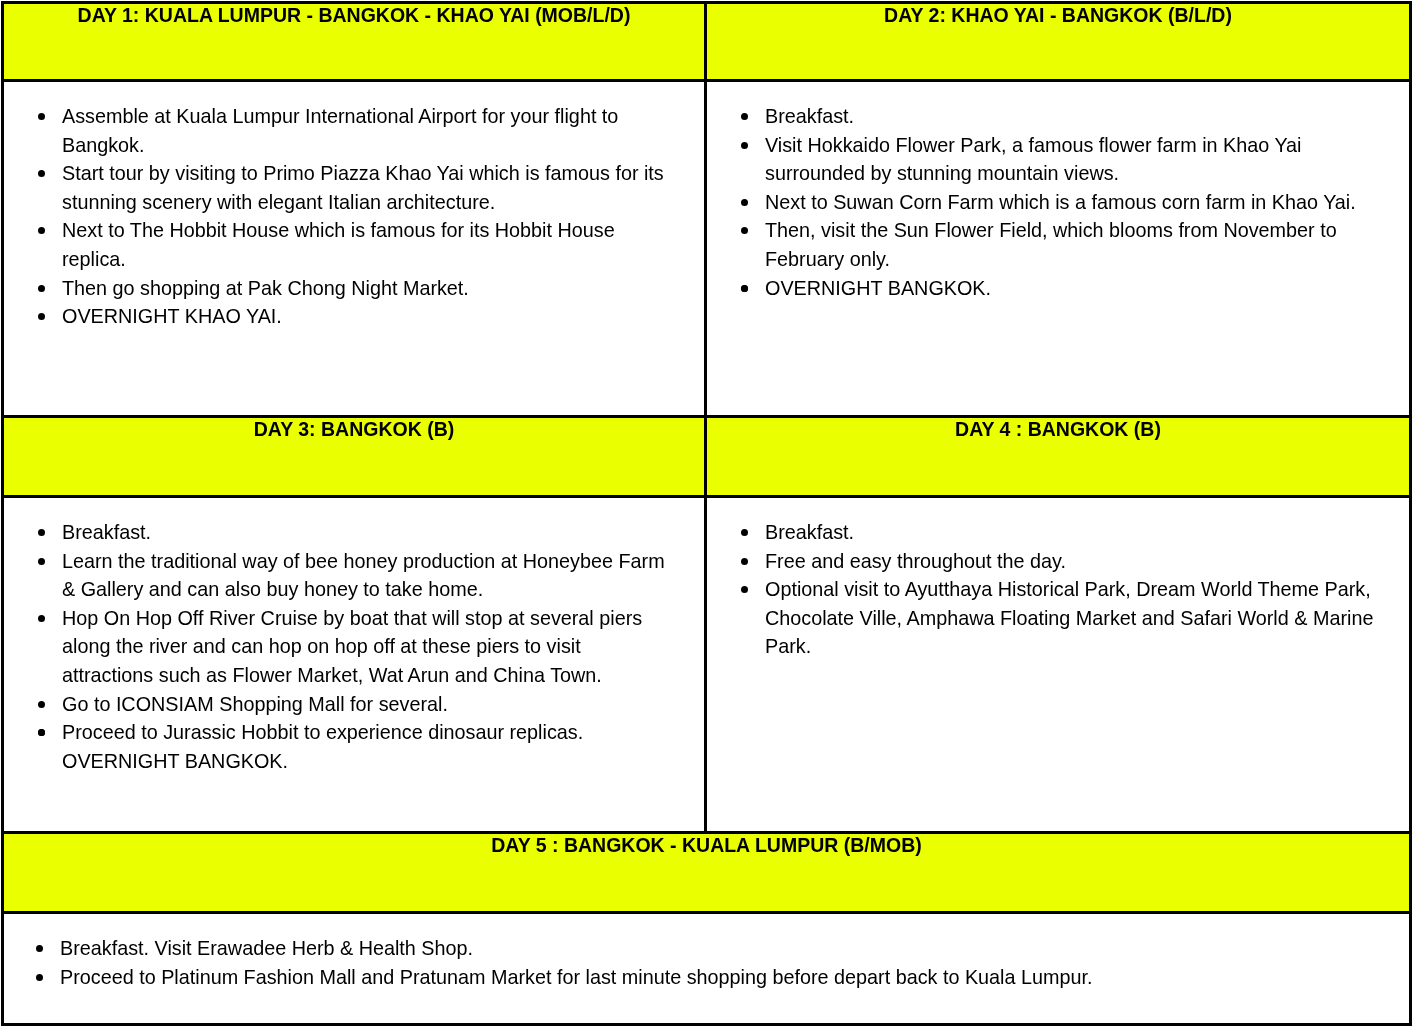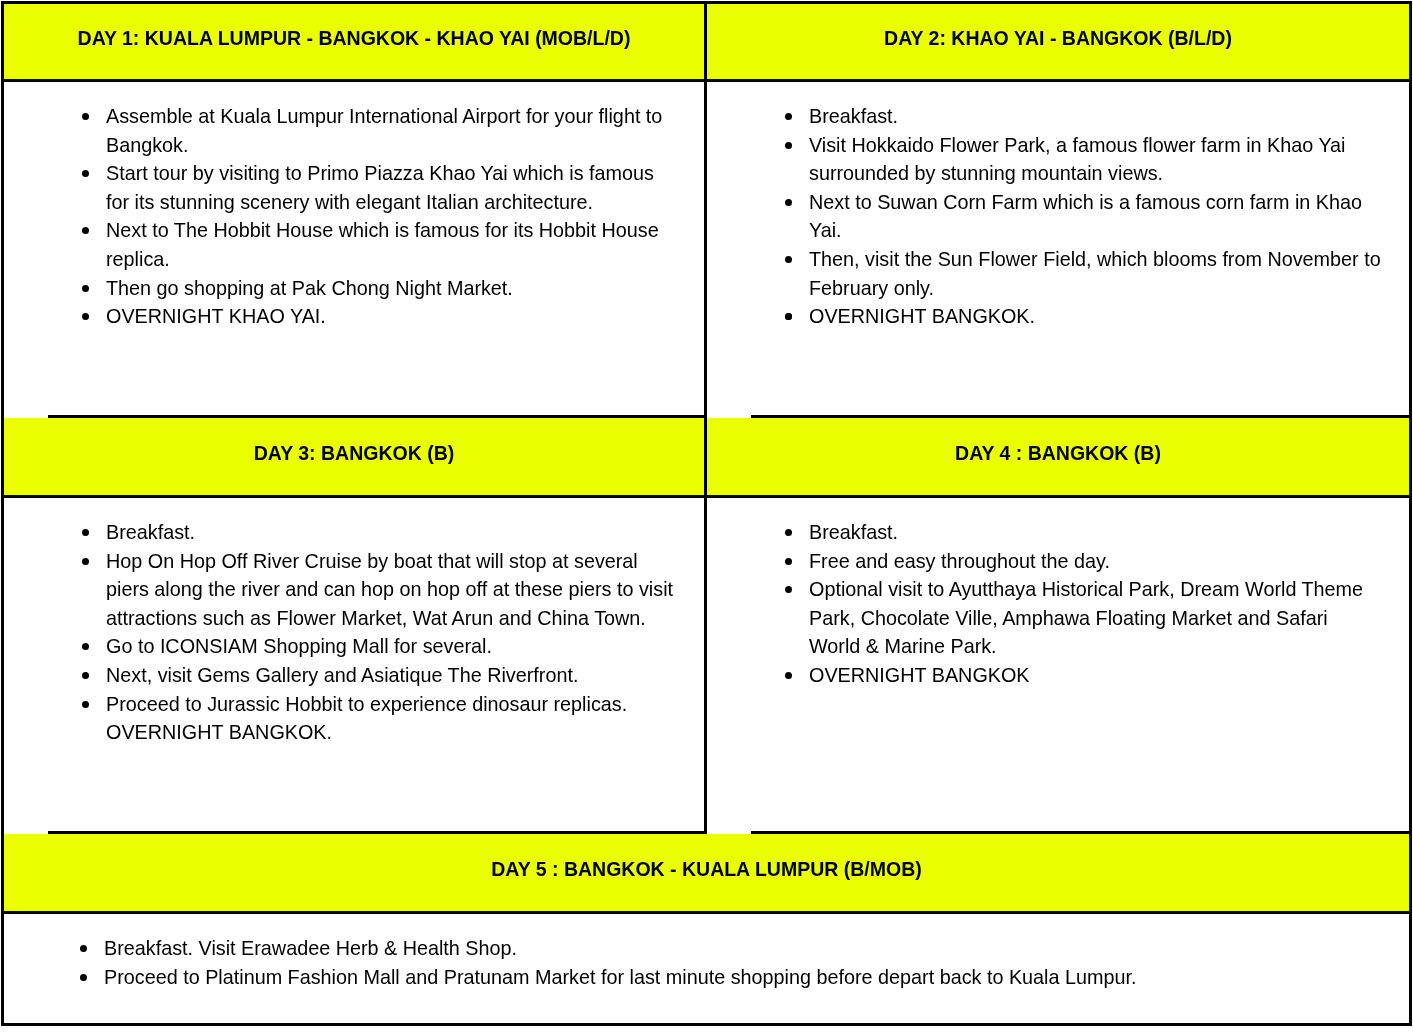--- a/index.html
+++ b/index.html
@@ -30,31 +30,29 @@
     }
     .cell {
       box-sizing: border-box;
       border-color: #000;
       border-style: solid;
       border-width: 0;
     }
     .hdr {
       background: var(--accent, #eaff00);
       display: flex;
-      align-items: center;
       justify-content: center;
       font-weight: bold;
       font-size: 19.5px;
       letter-spacing: 0;
       padding-bottom: 6px;
     }
     .body-cell {
       background: #fff;
       padding: 20px 28px 0 34px;
-      margin-left: 44px;
     }
     .col-left { border-right-width: 3px; }
     .row-bottom { border-bottom-width: 3px; }
     .full { grid-column: 1 / span 2; }
     ul.items {
       margin: 0;
       padding: 0;
       list-style: none;
     }
     ul.items li {
@@ -112,32 +110,32 @@
   <div class="cell hdr col-left row-bottom">
     <span>DAY 3: BANGKOK (B)</span>
   </div>
   <div class="cell hdr row-bottom">
     <span>DAY 4 : BANGKOK (B)</span>
   </div>
 
   <div class="cell body-cell col-left row-bottom">
     <ul class="items">
         <li><span class="bullet"></span><span>Breakfast.</span></li>
+        <li><span class="bullet"></span><span>Learn the traditional way of bee honey production at Honeybee Farm &amp; Gallery and can also buy honey to take home.</span></li>
         <li><span class="bullet"></span><span>Hop On Hop Off River Cruise by boat that will stop at several piers along the river and can hop on hop off at these piers to visit attractions such as Flower Market, Wat Arun and China Town.</span></li>
         <li><span class="bullet"></span><span>Go to ICONSIAM Shopping Mall for several.</span></li>
-        <li><span class="bullet"></span><span>Next, visit Gems Gallery and Asiatique The Riverfront.</span></li>
+        <li><span class="bullet"></span></li>
         <li><span class="bullet"></span><span>Proceed to Jurassic Hobbit to experience dinosaur replicas. OVERNIGHT BANGKOK.</span></li>
       </ul>
   </div>
   <div class="cell body-cell row-bottom">
     <ul class="items">
         <li><span class="bullet"></span><span>Breakfast.</span></li>
         <li><span class="bullet"></span><span>Free and easy throughout the day.</span></li>
         <li><span class="bullet"></span><span>Optional visit to Ayutthaya Historical Park, Dream World Theme Park, Chocolate Ville, Amphawa Floating Market and Safari World &amp; Marine Park.</span></li>
-        <li><span class="bullet"></span><span>OVERNIGHT BANGKOK</span></li>
       </ul>
   </div>
 
   <div class="cell hdr full row-bottom">
     <span>DAY 5 : BANGKOK - KUALA LUMPUR (B/MOB)</span>
   </div>
 
   <div class="cell body-cell full day5-body">
     <ul class="items">
         <li><span class="bullet"></span><span>Breakfast. Visit Erawadee Herb &amp; Health Shop.</span></li>

